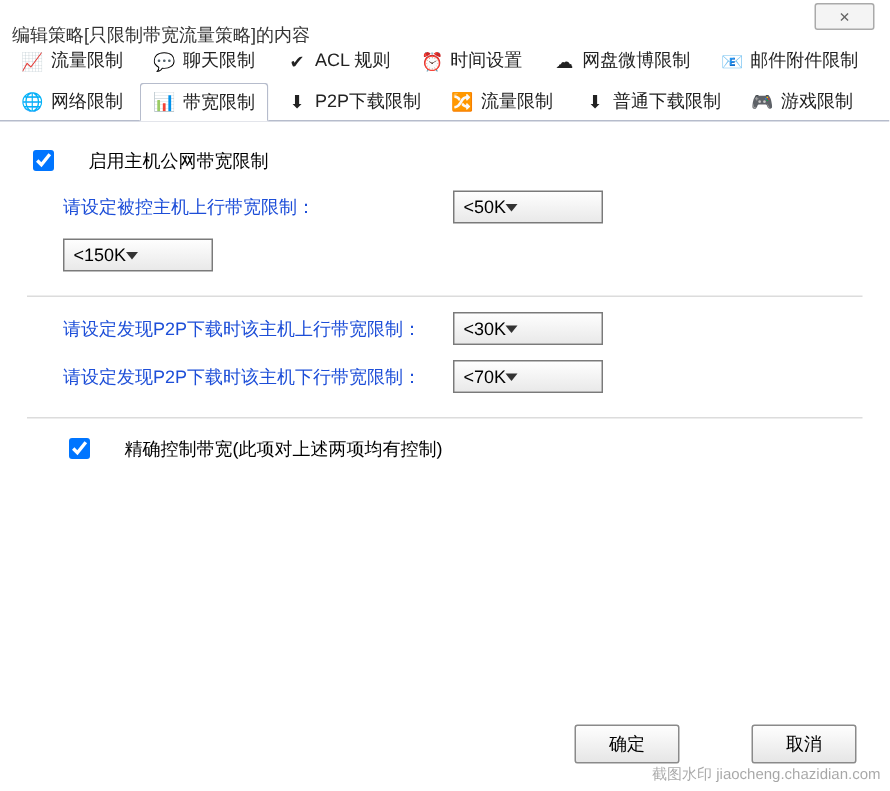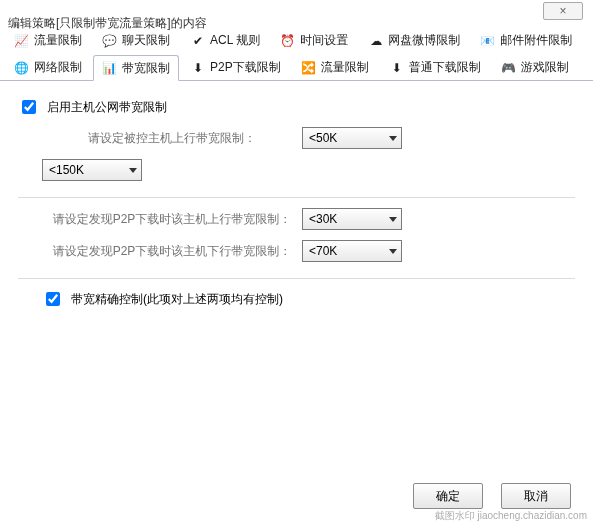--- a/index.html
+++ b/index.html
@@ -66,45 +66,44 @@
     align-items: center;
     justify-content: center;
     font-size: 12px;
   }
   .content {
     padding: 12px 18px;
   }
   .cb-row {
     display: flex;
     align-items: center;
-    gap: 8px;
+    gap: 20px;
     margin: 4px 0;
   }
   .cb-row input[type=checkbox] {
     width: 14px; height: 14px;
   }
   .field-row {
     display: flex;
     align-items: center;
     margin: 10px 0;
     padding-left: 24px;
   }
   .field-label {
     width: 260px;
-    color: #737373;
-    text-align: center;
+    color: #1d4ed8;
   }
   .combo {
     width: 100px;
     height: 22px;
     border: 1px solid #7a7a7a;
     background: linear-gradient(#fefefe,#e9e9e9);
     display: flex;
     align-items: center;
-    justify-content: space-between;
+    justify-content: flex-start;
     padding: 0 4px 0 6px;
     cursor: pointer;
   }
   .combo .arrow {
     border-left: 4px solid transparent;
     border-right: 4px solid transparent;
     border-top: 5px solid #333;
   }
   .sep {
     border-top: 1px solid #dcdcdc;
@@ -121,20 +120,21 @@
   }
   .btn {
     min-width: 70px;
     height: 26px;
     line-height: 24px;
     border: 1px solid #8a8a8a;
     background: linear-gradient(#fefefe,#e6e6e6);
     text-align: center;
     cursor: pointer;
     border-radius: 2px;
+    margin-left: 30px;
   }
   .watermark {
     position: absolute;
     right: 6px;
     bottom: 4px;
     font-size: 10px;
     color: rgba(0,0,0,0.35);
     pointer-events: none;
     margin-left: 40px;
   }
@@ -236,21 +236,21 @@
     <div class="combo">
       <span>&lt;70K</span>
       <span class="arrow"></span>
     </div>
   </div>
 
   <div class="sep"></div>
 
   <div class="cb-row" style="padding-left:24px;">
     <input type="checkbox" checked="" style="">
-    <span>带宽精确控制(此项对上述两项均有控制)</span>
+    <span>精确控制带宽(此项对上述两项均有控制)</span>
   </div>
 
 </div>
 
 <div class="btn-row">
   <div class="btn">
     <span>确定</span>
   </div>
   <div class="btn">
     <span>取消</span>

